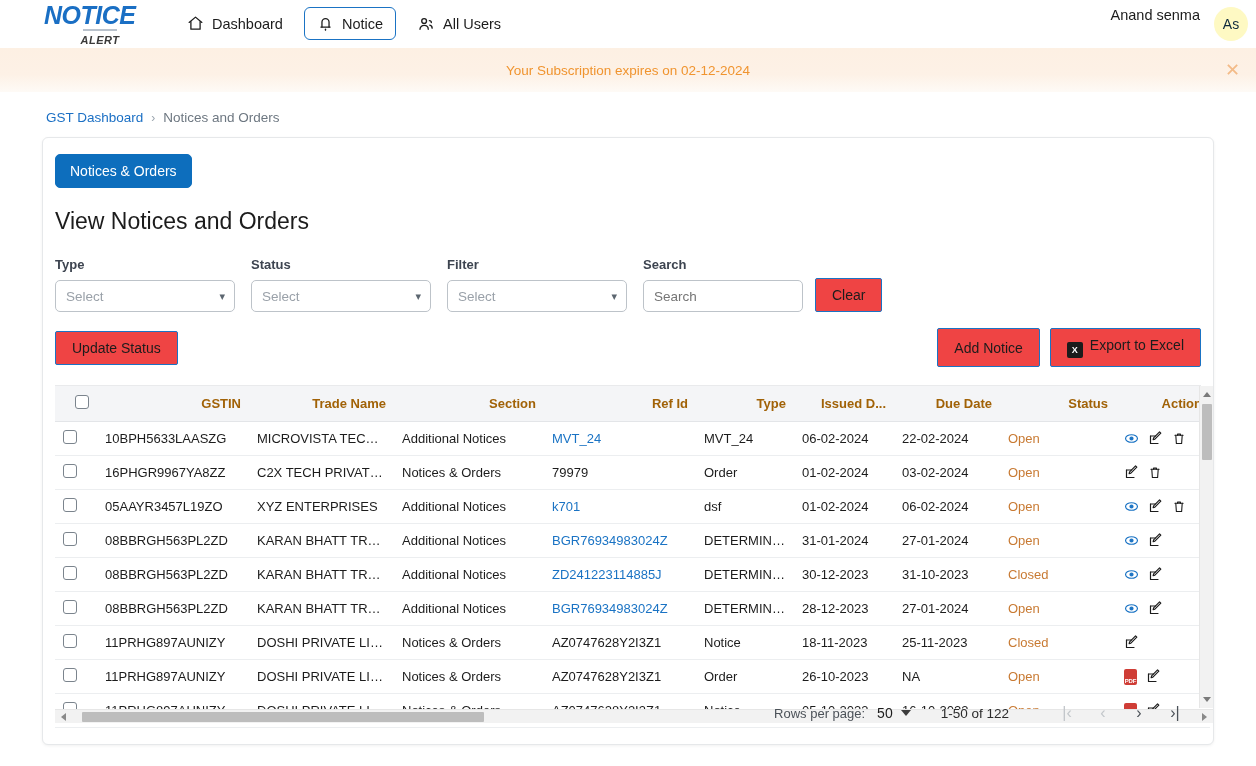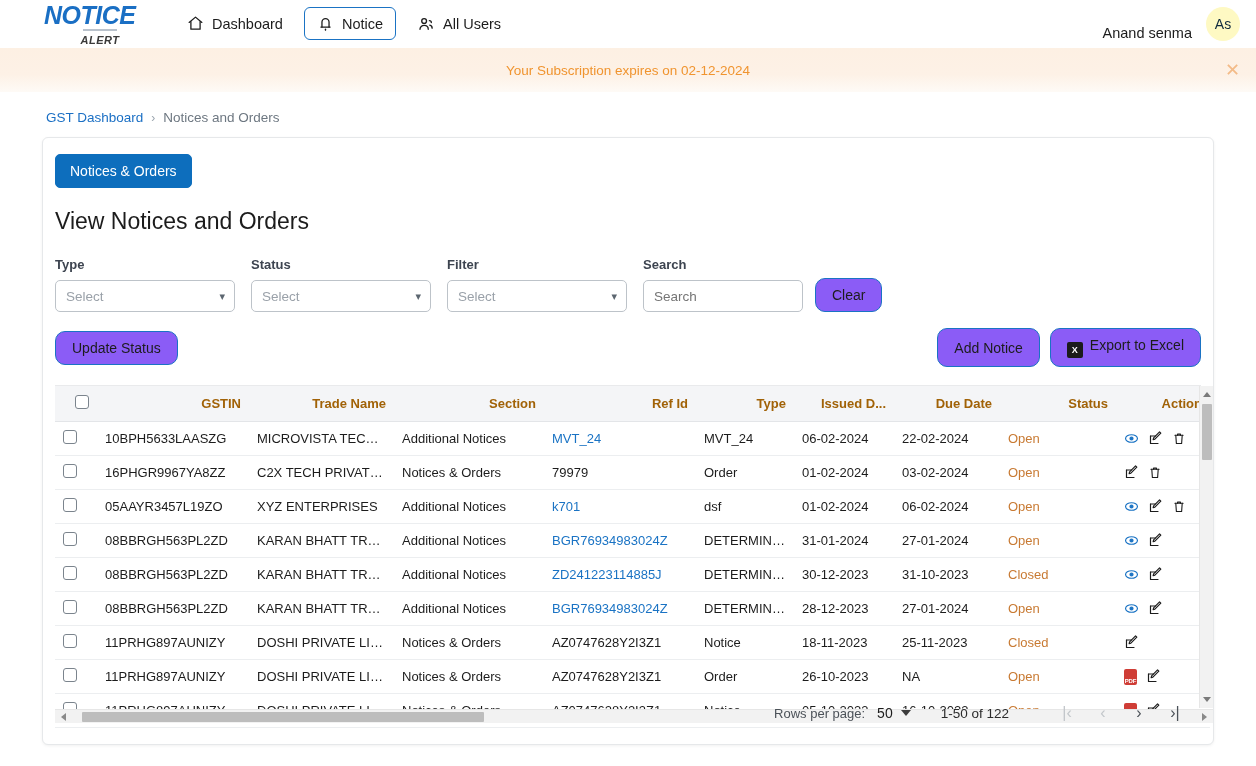--- a/index.html
+++ b/index.html
@@ -44,23 +44,23 @@
     border-radius: 6px;
     font-size: 14.5px;
     color: #1c1c1c;
     border: 1px solid transparent;
     cursor: pointer;
     white-space: nowrap;
   }
   .navitem.active { border-color: #1a73c4; }
   .navitem svg { display: block; }
   .userbox {
-    position: absolute; right: 16px; top: 50%;
+    position: absolute; right: 8px; top: 50%;
     transform: translateY(-50%);
-    display: flex; align-items: flex-end; gap: 14px;
+    display: flex; align-items: flex-start; gap: 14px;
   }
   .username { font-size: 14.5px; color: #1c1c1c; }
   .avatar {
     width: 34px; height: 34px; border-radius: 50%;
     background: #fef9c3; color: #0e2a3d;
     display: flex; align-items: center; justify-content: center;
     font-size: 14px;
   }
 
   
@@ -128,23 +128,23 @@
   }
   .fselect .chev { position: absolute; right: 9px; color: #5c6670; font-size: 11px; }
   .fsearch {
     width: 160px; height: 32px;
     border: 1px solid #bdc3c9; border-radius: 5px;
     background: #fff; font-size: 13.5px; color: #9aa1a9;
     padding: 0 10px; outline: none;
     font-family: "Liberation Sans", sans-serif;
   }
   .btn-outline {
-    border: 1px solid #1a73c4; background: #8b5cf6;
+    border: 1px solid #1a73c4; background: #ef4444;
     color: #1c1c1c; font-size: 14px;
-    border-radius: 10px; cursor: pointer;
+    border-radius: 2px; cursor: pointer;
     padding: 8px 16px; white-space: nowrap;
     font-family: "Liberation Sans", sans-serif;
   }
   .row2 {
     display: flex; align-items: center;
     padding: 16px 12px 0 12px;
   }
   .row2-right { margin-left: auto; display: flex; gap: 10px; }
   .xls {
     display: inline-block; width: 16px; height: 16px;

